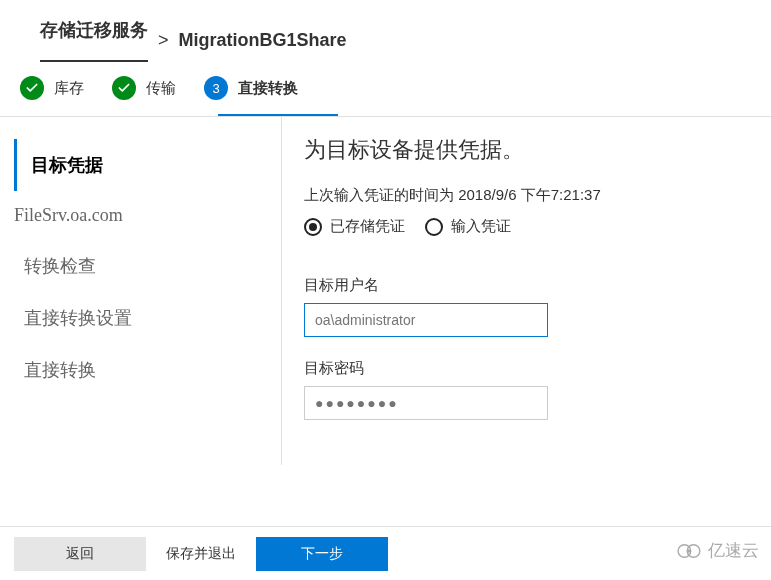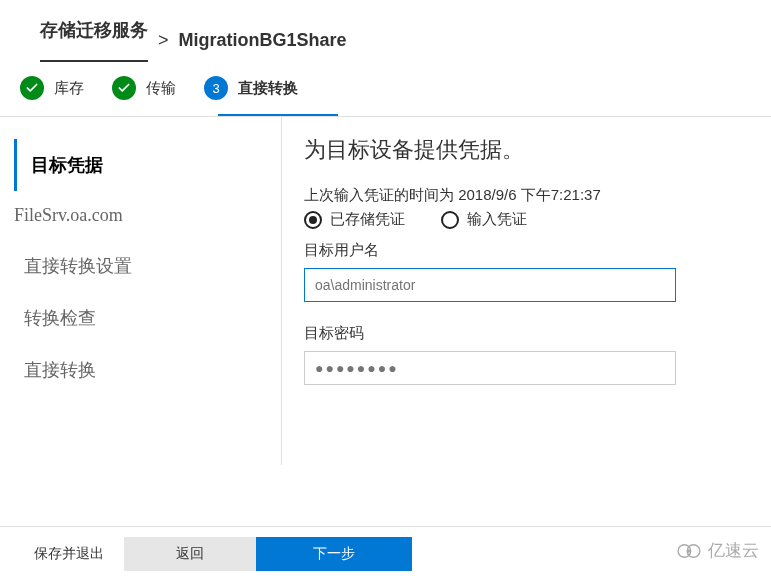--- a/index.html
+++ b/index.html
@@ -61,31 +61,31 @@
       padding-left: 14px;
       color: #000;
       font-weight: 600;
     }
     .side-item.sub { padding-left: 0; font-family: Liberation Serif, serif; }
     .content {
       flex: 1;
       padding: 18px 30px 10px 22px;
     }
     .content h2 { font-size: 22px; font-weight: 400; margin-bottom: 21px; }
-    .meta { font-size: 15px; margin-bottom: 5px; }
-    .radio-row { display: flex; gap: 36px; margin-bottom: 12px; align-items: center; }
+    .meta { font-size: 15px; margin-bottom: 12px; }
+    .radio-row { display: flex; gap: 20px; margin-bottom: 40px; align-items: center; }
     .radio { display: flex; align-items: center; gap: 8px; font-size: 15px; cursor: pointer; }
     .radio-circle {
       width: 18px; height: 18px; border: 2px solid #222; border-radius: 50%;
       display: flex; align-items: center; justify-content: center;
     }
     .radio-dot { width: 8px; height: 8px; border-radius: 50%; background: #222; }
     .field-label { font-size: 15px; margin-bottom: 8px; }
     .text-input {
-      width: 372px;
+      width: 244px;
       padding: 8px 10px;
       border: 1px solid #0078d4;
       font-size: 14px;
       color: #999;
       margin-bottom: 22px;
     }
     .text-input.pw {
       border: 1px solid #ccc;
       color: #ccc;
       letter-spacing: 2px;
@@ -103,21 +103,21 @@
     }
     .btn {
       height: 34px;
       display: flex; align-items: center; justify-content: center;
       font-size: 14px;
       cursor: pointer;
       border: none;
     }
     .btn.save { width: 110px; background: #fff; color: #333; }
     .btn.back { width: 132px; background: #e6e6e6; color: #333; }
-    .btn.next { width: 156px; background: #0078d4; color: #fff; }
+    .btn.next { width: 132px; background: #0078d4; color: #fff; }
     .watermark {
       position: absolute; right: 12px; bottom: 18px;
       color: #aaa; font-size: 17px; display: flex; align-items: center; gap: 4px;
     }
     .wm-icon {
       width: 28px; height: 18px; position: relative;
     }
     .wm-icon svg { display: block; }
   </style>
 </head>
@@ -151,22 +151,22 @@
     <span class="step-label">直接转换</span>
   </div>
 </div>
 <div class="steps-underline"></div>
 <div class="hr-full"></div>
 
 <div class="main">
   <div class="sidebar">
     <div class="side-item active">目标凭据</div>
     <div class="side-item sub">FileSrv.oa.com</div>
+    <div class="side-item">转换检查</div>
     <div class="side-item">直接转换设置</div>
-    <div class="side-item">转换检查</div>
     <div class="side-item">直接转换</div>
   </div>
 
   <div class="content">
     <h2>为目标设备提供凭据。</h2>
     <div class="meta">上次输入凭证的时间为 2018/9/6 下午7:21:37</div>
     <div class="radio-row">
       <div class="radio">
         <span class="radio-circle">
             <span class="radio-dot"></span>
@@ -179,22 +179,22 @@
       </div>
     </div>
     <div class="field-label">目标用户名</div>
     <input class="text-input" type="text" placeholder="oa\administrator" style="">
     <div class="field-label">目标密码</div>
     <input class="text-input pw" type="password" placeholder="●●●●●●●●" style="">
   </div>
 </div>
 
 <div class="footer">
+  <button class="btn back">返回</button>
   <button class="btn save">保存并退出</button>
-  <button class="btn back">返回</button>
   <button class="btn next">下一步</button>
 </div>
 
 <div class="watermark">
   <span class="wm-icon">
     <svg width="28" height="18" viewBox="0 0 40 24">
         <circle cx="12" cy="12" r="9" stroke="#aaa" stroke-width="2" fill="none"></circle>
         <circle cx="25" cy="12" r="9" stroke="#aaa" stroke-width="2" fill="none"></circle>
         <circle cx="18" cy="12" r="2.5" fill="#aaa"></circle>
       </svg>

